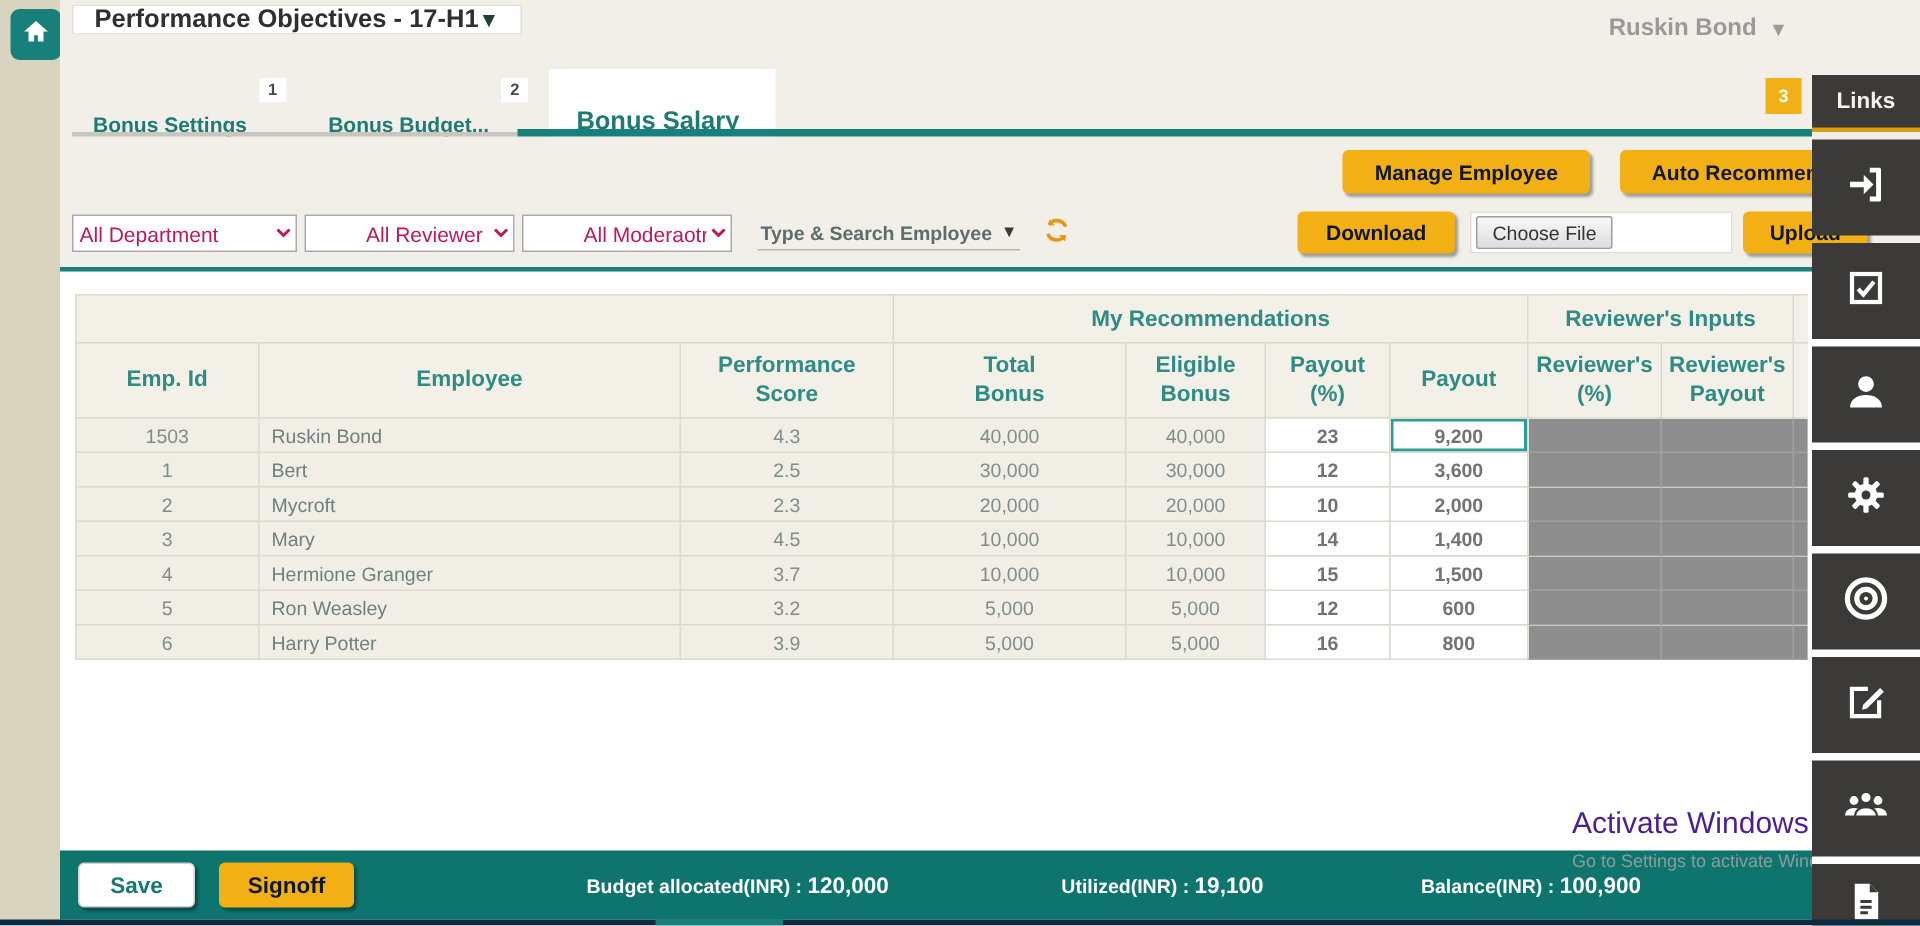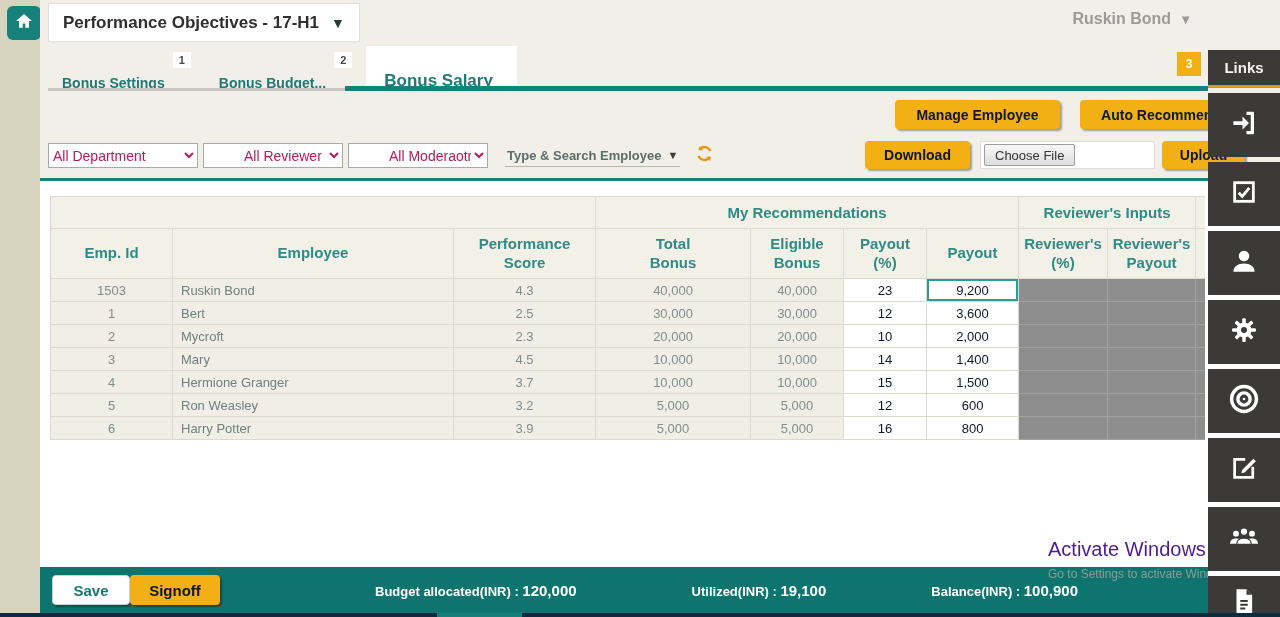--- a/index.html
+++ b/index.html
@@ -7,22 +7,22 @@
   body { position:relative; background:#ffffff; font-family:"Liberation Sans", sans-serif; }
 
   
   .left-strip { position:absolute; left:0; top:0; width:40px; height:617px; background:#d9d4bf; }
   .home-btn { position:absolute; left:7px; top:6px; width:34px; height:34px; background:#17807a;
               border-radius:6px; display:flex; align-items:center; justify-content:center; cursor:pointer; }
 
   
   .top-region { position:absolute; left:40px; top:0; right:0; height:181px; background:#f1efe7; }
 
-  .title-box { position:absolute; left:8px; top:3px; height:39px; background:#ffffff; border:1px solid #e4e2d8;
-               display:flex; align-items:center; gap:12px; padding:0 14px; }
+  .title-box { position:absolute; left:8px; top:3px; height:20px; background:#ffffff; border:1px solid #e4e2d8;
+               display:flex; align-items:center; padding:0 14px; }
   .title-box .t { font-size:17px; font-weight:bold; color:#2f2f2f; }
   .title-box .caret { font-size:14px; color:#233c3c; }
 
   .user-menu { position:absolute; right:88px; top:10px; font-size:16px; font-weight:bold; color:#9a9a98;
                display:flex; gap:8px; align-items:center; }
   .user-menu .caret { font-size:13px; }
 
   
   .tab-row { position:absolute; left:0; top:46px; width:1168px; height:45px; }
   .tab-underline-gray { position:absolute; left:8px; bottom:0; width:297px; height:3px; background:#c7c6c0; }
@@ -66,31 +66,31 @@
 
   
   .table-wrap { position:absolute; left:50px; top:196px; width:1155px; overflow:hidden; }
   table { border-collapse:collapse; table-layout:fixed; width:1155px; background:#f1efe5; border:1px solid #c9c7bc; }
   th, td { border:1px solid #dcdacf; overflow:hidden; white-space:nowrap; }
   tr.group-row th { height:32px; font-size:15px; font-weight:bold; color:#2e8b85; background:#f3f1e7; }
   tr.head-row th { height:50px; font-size:15px; font-weight:bold; color:#2e8b85; background:#f3f1e7;
                    white-space:pre-line; line-height:1.25; text-align:center; }
   tbody td { height:23px; font-size:13px; color:#7f8e8d; text-align:center; }
   td.c-name { text-align:left; padding-left:8px; color:#6f807f; }
-  td.c-edit { background:#ffffff; color:#0f172a; font-weight:normal; }
+  td.c-edit { background:#ffffff; color:#737373; font-weight:bold; }
   td.c-edit.selected { box-shadow:inset 0 0 0 2px #2a9d97; }
   td.c-gray { background:#8e8e8e; border-color:#a2a2a2; }
 
   
   .footer { position:absolute; left:40px; top:567px; width:1168px; height:46px; background:#0e756e;
             display:flex; align-items:center; }
   .btn-save { margin-left:12px; width:78px; height:30px; background:#ffffff; color:#157a73; font-size:15px;
               font-weight:bold; border:1px solid #cfcfcf; border-radius:4px;
               box-shadow:2px 2px 2px rgba(0,0,0,0.35); cursor:pointer; font-family:"Liberation Sans", sans-serif; }
-  .btn-signoff { margin-left:0; width:90px; height:30px; font-size:15px; }
+  .btn-signoff { margin-left:16px; width:90px; height:30px; font-size:15px; }
   .foot-stat { color:#ffffff; font-size:13px; font-weight:bold; }
   .foot-stat .val { font-size:15px; }
   .fs1 { margin-left:155px; } .fs2 { margin-left:115px; } .fs3 { margin-left:105px; }
 
   .bottom-strip { position:absolute; left:0; bottom:0; width:1280px; height:4px; background:#0d2b3f; }
   .bottom-strip .teal-seg { position:absolute; left:437px; top:0; width:85px; height:4px; background:#17807a; }
 
   
   .watermark { position:absolute; left:1048px; top:538px; z-index:5; width:160px; overflow:hidden; }
   .watermark .l1 { font-size:20px; color:#4c1d95; white-space:nowrap; }

